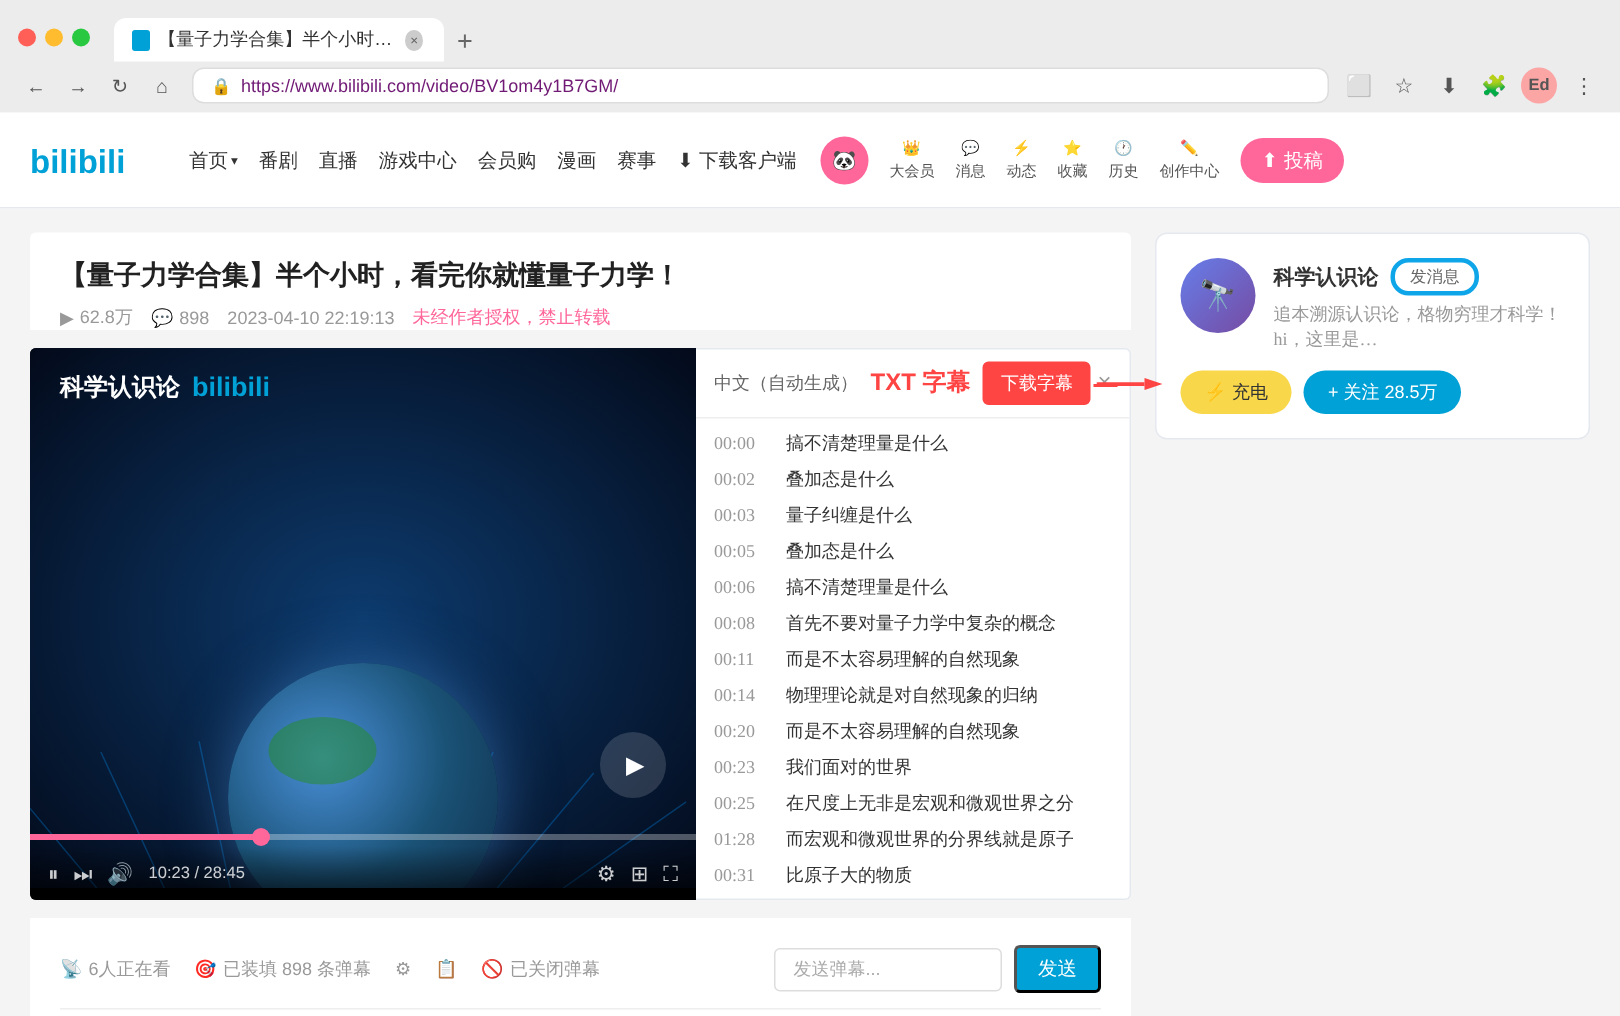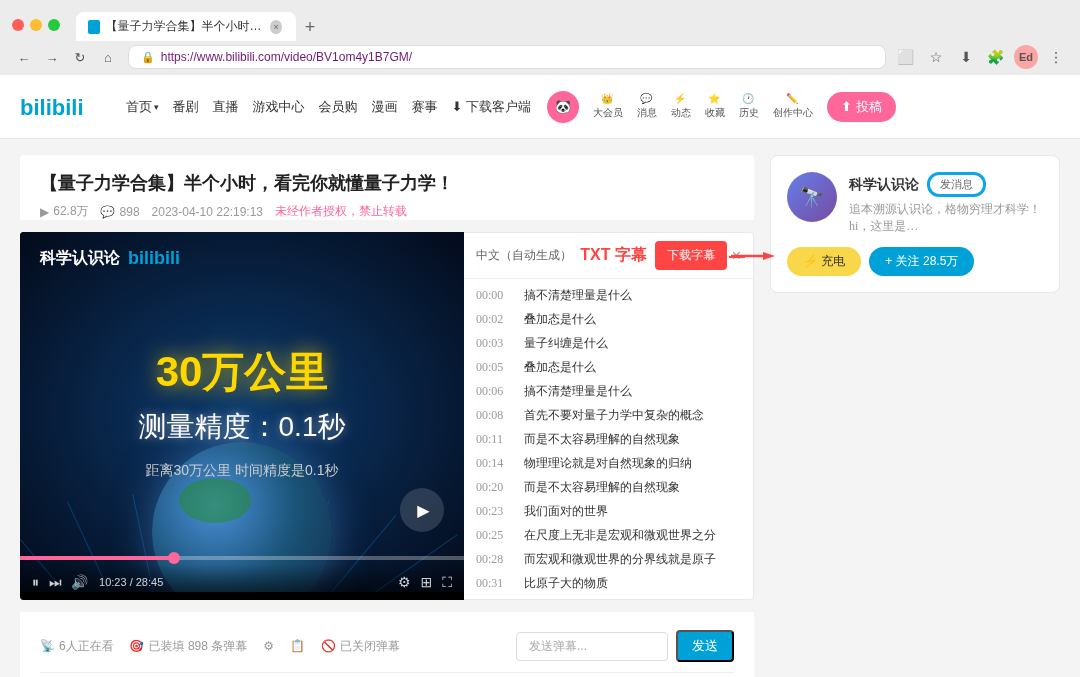--- a/index.html
+++ b/index.html
@@ -220,25 +220,20 @@
             <div class="grid-line" style="transform:rotate(-40deg);left:10%;"></div>
             <div class="grid-line" style="transform:rotate(-25deg);left:20%;"></div>
             <div class="grid-line" style="transform:rotate(-12deg);left:30%;"></div>
             <div class="grid-line" style="transform:rotate(0deg);left:40%;"></div>
             <div class="grid-line" style="transform:rotate(12deg);left:50%;"></div>
             <div class="grid-line" style="transform:rotate(25deg);left:60%;"></div>
             <div class="grid-line" style="transform:rotate(40deg);left:70%;"></div>
             <div class="grid-line" style="transform:rotate(55deg);left:80%;"></div>
           </div>
           <div class="video-earth"></div>
-          <div class="video-text-overlay">
-            <div class="video-main-text">30万公里</div>
-            <div class="video-sub-text">测量精度：0.1秒</div>
-            <div class="video-caption">距离30万公里 时间精度是0.1秒</div>
-          </div>
           <div class="video-watermark">
             <span class="video-watermark-text">科学认识论</span>
             <span class="video-watermark-logo">bilibili</span>
           </div>
           <div class="play-btn-overlay"></div>
         </div>
         <div class="video-progress">
           <div class="video-progress-fill">
             <div class="video-progress-dot"></div>
           </div>
@@ -309,21 +304,21 @@
             </div>
             <div class="subtitle-item">
               <span class="subtitle-time">00:23</span>
               <span class="subtitle-text">我们面对的世界</span>
             </div>
             <div class="subtitle-item">
               <span class="subtitle-time">00:25</span>
               <span class="subtitle-text">在尺度上无非是宏观和微观世界之分</span>
             </div>
             <div class="subtitle-item">
-              <span class="subtitle-time">00:28</span>
+              <span class="subtitle-time">01:28</span>
               <span class="subtitle-text">而宏观和微观世界的分界线就是原子</span>
             </div>
             <div class="subtitle-item">
               <span class="subtitle-time">00:31</span>
               <span class="subtitle-text">比原子大的物质</span>
             </div>
           </div>
       </div>
     </div>
 

